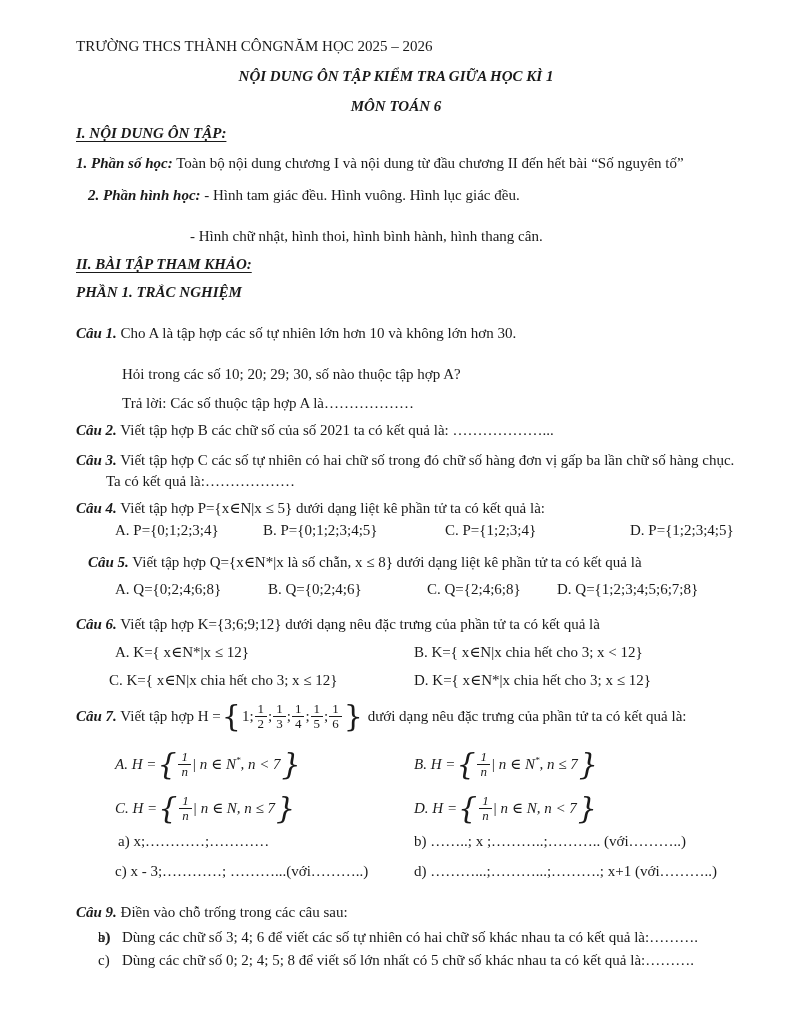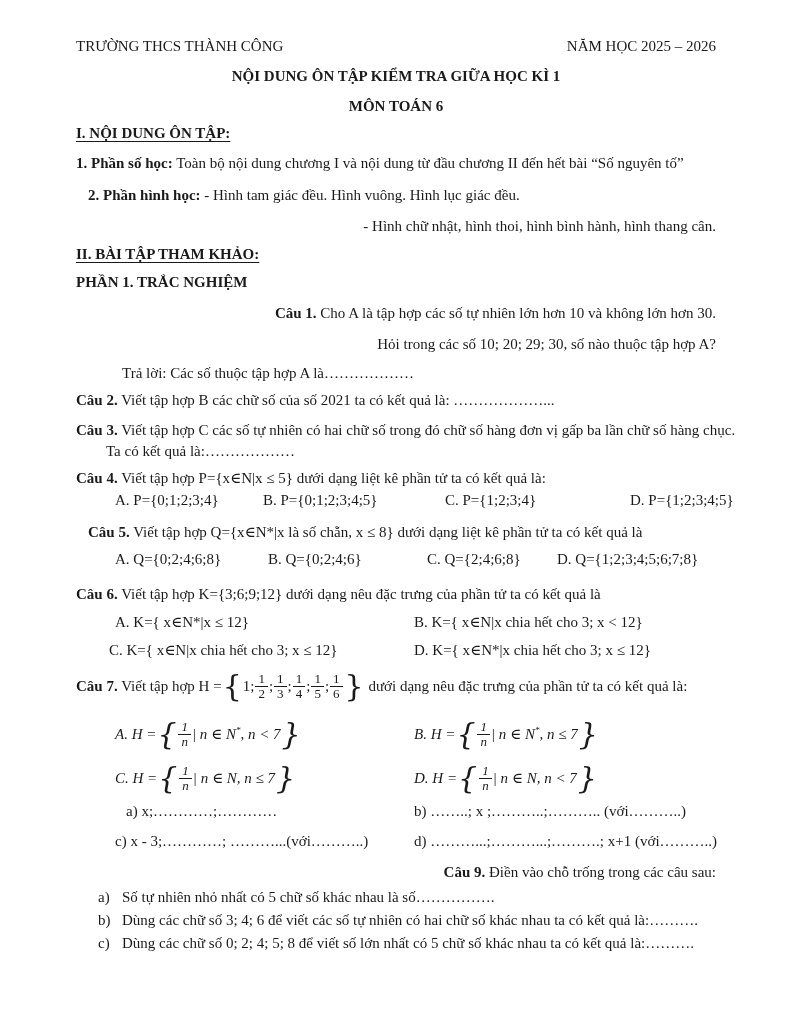--- a/index.html
+++ b/index.html
@@ -3,45 +3,45 @@
 <meta charset="utf-8">
 <style>
   html,body{margin:0;padding:0;background:#ffffff;}
   .page{
     width:792px;height:1024px;box-sizing:border-box;
     padding:36px 76px 0 76px;background:#ffffff;overflow:hidden;
     font-family:"Liberation Serif","DejaVu Serif",serif;
     font-size:15px;line-height:20px;color:#1a1a1a;
   }
   p{margin:0;}
-  .b{font-weight:bold;}
+  .b{font-weight:bold;font-style:italic;}
   .c{text-align:center;}
   .u{text-decoration:underline;text-underline-offset:3px;}
   .nw{white-space:nowrap;}
-  .hdr{display:flex;justify-content:space-between;gap:12px;}
+  .hdr{display:flex;}
   .row{position:relative;height:20px;}
   .opt{position:absolute;top:0;white-space:nowrap;}
   .mrow{position:relative;height:36px;font-style:italic;}
   .mopt{position:absolute;top:0;height:36px;line-height:36px;white-space:nowrap;}
   .mline{height:36px;line-height:36px;}
   .frac{display:inline-flex;flex-direction:column;align-items:center;
         vertical-align:middle;line-height:1.1;font-size:13px;margin:0 1px;position:relative;top:-1px;}
   .frac .num{padding:0 3px;}
   .frac .den{border-top:1px solid #1a1a1a;padding:0 3px;}
   .brace{font-size:30px;font-weight:400;vertical-align:middle;display:inline-block;
          line-height:1;position:relative;top:-2px;margin:0 1px;font-family:"DejaVu Serif",serif;}
   sup{font-size:9px;}
   .ind46{padding-left:46px;}
   .ind30{padding-left:30px;}
   .ind114{padding-left:114px;}
   .q9item{position:relative;padding-left:46px;line-height:23px;}
   .q9item .mk{position:absolute;left:22px;top:0;}
   
   .mt1{margin-top:1px;}.mt2{margin-top:2px;}.mt4{margin-top:4px;}.mt7{margin-top:7px;}
-  .mt8{margin-top:8px;}.mt9{margin-top:9px;}.mt10{margin-top:10px;}.mt11{margin-top:11px;text-align:right;}
+  .mt8{margin-top:8px;}.mt9{margin-top:9px;}.mt10{margin-top:10px;}.mt11{margin-top:21px;}
   .mt12{margin-top:12px;margin-left:12px;}.mt14{margin-top:14px;}.mt15{margin-top:15px;}
 </style>
 </head>
 <body>
 
 <div class="page">
 
   <div class="hdr">
     <span>TRƯỜNG THCS THÀNH CÔNG</span>
     <span>NĂM HỌC 2025 – 2026</span>
@@ -127,28 +127,28 @@
           <span class="num">1</span>
           <span class="den">n</span>
         </span><span>| n ∈ N</span><sup></sup><span>, n ≤ 7</span><span class="brace">}</span></span>
     <span class="mopt" style="left:338px"><span>D.</span> <span>H =</span><span class="brace">{</span><span class="frac">
           <span class="num">1</span>
           <span class="den">n</span>
         </span><span>| n ∈ N</span><sup></sup><span>, n &lt; 7</span><span class="brace">}</span></span>
   </div>
 
   <div class="row mt9">
-    <span class="opt" style="left:50px">a) x;…………;…………</span>
+    <span class="opt" style="left:42px">a) x;…………;…………</span>
     <span class="opt" style="left:338px">b) ……..; x ;………..;……….. (với………..)</span>
   </div>
   <div class="row mt10">
     <span class="opt" style="left:39px">c) x - 3;…………; ………...(với………..)</span>
     <span class="opt" style="left:338px">d) ………...;………...;……….; x+1 (với………..)</span>
   </div>
 
   <p class="mt11 nw"><span class="b">Câu 9.</span> <span>Điền vào chỗ trống trong các câu sau:</span></p>
   <div class="mt4">
-    <div class="q9item nw"><span class="mk">a)</span><span>Số tự nhiên nhỏ nhất có 5 chữ số khác nhau là số…………….</span></div>
+    <div class="q9item nw"><span class="mk">a)</span></div>
     <div class="q9item nw"><span class="mk">b)</span><span>Dùng các chữ số 3; 4; 6 để viết các số tự nhiên có hai chữ số khác nhau ta có kết quả là:……….</span></div>
     <div class="q9item nw"><span class="mk">c)</span><span>Dùng các chữ số 0; 2; 4; 5; 8 để viết số lớn nhất có 5 chữ số khác nhau ta có kết quả là:……….</span></div>
   </div>
 
 </div>
 
 </body></html>

